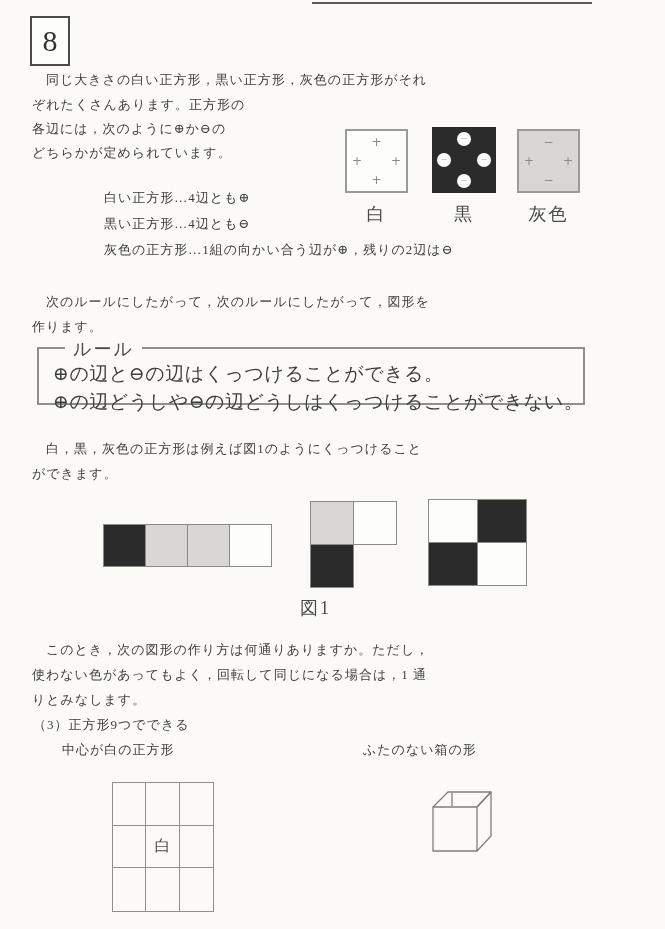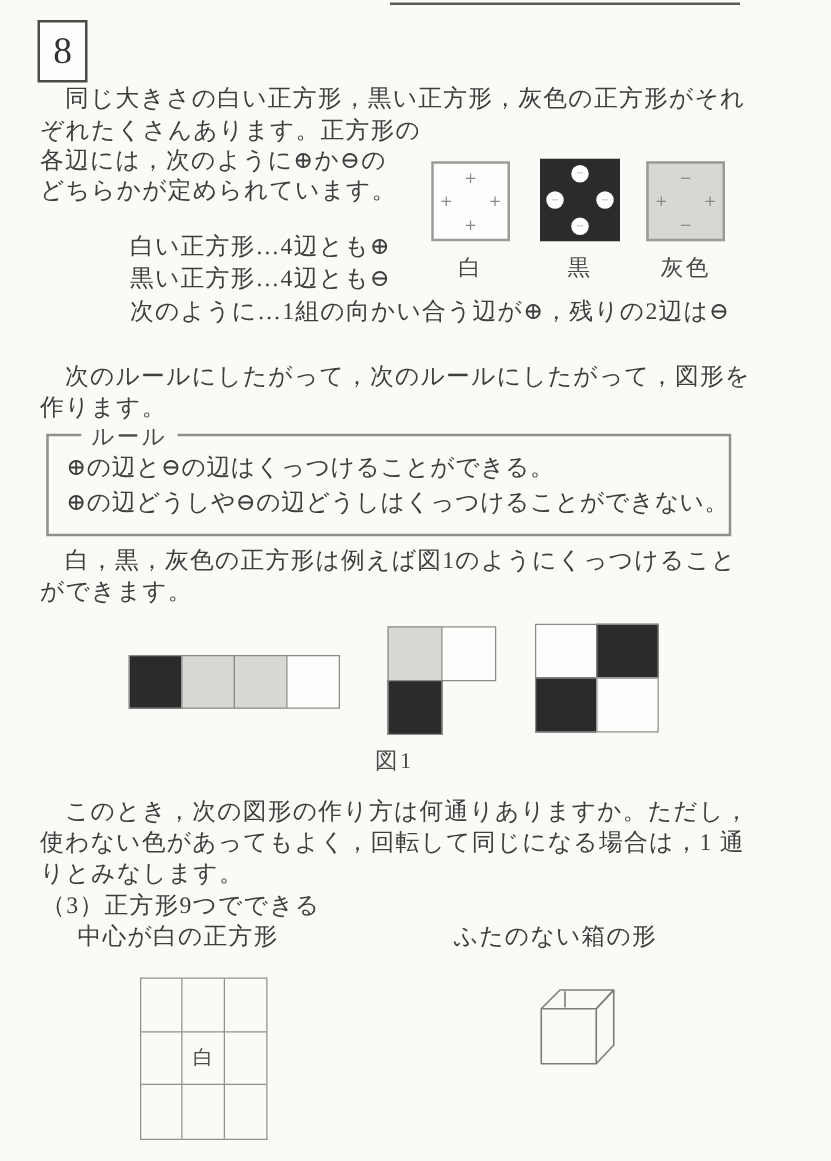--- a/index.html
+++ b/index.html
@@ -6,21 +6,21 @@
   .page{
     position:relative;
     width:665px;height:929px;
     background:#fbfaf7;
     font-family:"Liberation Serif","DejaVu Serif",serif;
     color:#3e3e3e;
     overflow:hidden;
   }
   .tline{
     position:absolute;
-    font-size:19px;
+    font-size:13px;
     letter-spacing:1px;
     line-height:24px;
     white-space:pre;
   }
   
   .numbox{
     position:absolute;left:30px;top:16px;
     width:36px;height:46px;
     border:2px solid #4a4a4a;
     display:flex;align-items:center;justify-content:center;
@@ -49,21 +49,21 @@
   }
   .dot.m-top{left:50%;top:5px;transform:translateX(-50%);}
   .dot.m-bottom{left:50%;bottom:5px;transform:translateX(-50%);}
   .dot.m-left{left:5px;top:50%;transform:translateY(-50%);}
   .dot.m-right{right:5px;top:50%;transform:translateY(-50%);}
   .legend-label{
     position:absolute;text-align:center;font-size:18px;letter-spacing:2px;color:#4a4a4a;
   }
   
   .rulebox{
-    position:absolute;left:37px;top:347px;width:548px;height:82px;
+    position:absolute;left:37px;top:347px;width:548px;height:58px;
     border:2px solid #8f8f8d;background:transparent;box-sizing:border-box;
   }
   .rulebox-title{
     position:absolute;top:-12px;left:26px;
     background:#fbfaf7;padding:0 8px;
     font-size:18px;letter-spacing:2px;color:#4a4a4a;
   }
   .rulebox-line{position:absolute;left:14px;font-size:19px;letter-spacing:0.5px;white-space:pre;}
   
   .cell{box-sizing:border-box;border:1px solid #8a8a88;position:absolute;}
@@ -123,21 +123,21 @@
     <span class="mark m-right">+</span>
     <span class="mark m-bottom">−</span>
   </div>
 
   <div class="legend-label" style="left:345px;top:202px;width:63px">白</div>
   <div class="legend-label" style="left:432px;top:202px;width:64px">黒</div>
   <div class="legend-label" style="left:517px;top:202px;width:63px">灰色</div>
 
   <div class="tline" style="left:104px;top:186px">白い正方形…4辺とも⊕</div>
   <div class="tline" style="left:104px;top:212px">黒い正方形…4辺とも⊖</div>
-  <div class="tline" style="left:104px;top:238px">次のように…1組の向かい合う辺が⊕，残りの2辺は⊖</div>
+  <div class="tline" style="left:104px;top:238px">灰色の正方形…1組の向かい合う辺が⊕，残りの2辺は⊖</div>
 
   <div class="tline" style="left:32px;top:290px">　次のルールにしたがって，次のルールにしたがって，図形を</div>
   <div class="tline" style="left:32px;top:315px">作ります。</div>
 
   <div class="rulebox">
     <span class="rulebox-title">ルール</span>
     <div class="rulebox-line" style="top:12px">⊕の辺と⊖の辺はくっつけることができる。</div>
     <div class="rulebox-line" style="top:40px">⊕の辺どうしや⊖の辺どうしはくっつけることができない。</div>
   </div>
 

